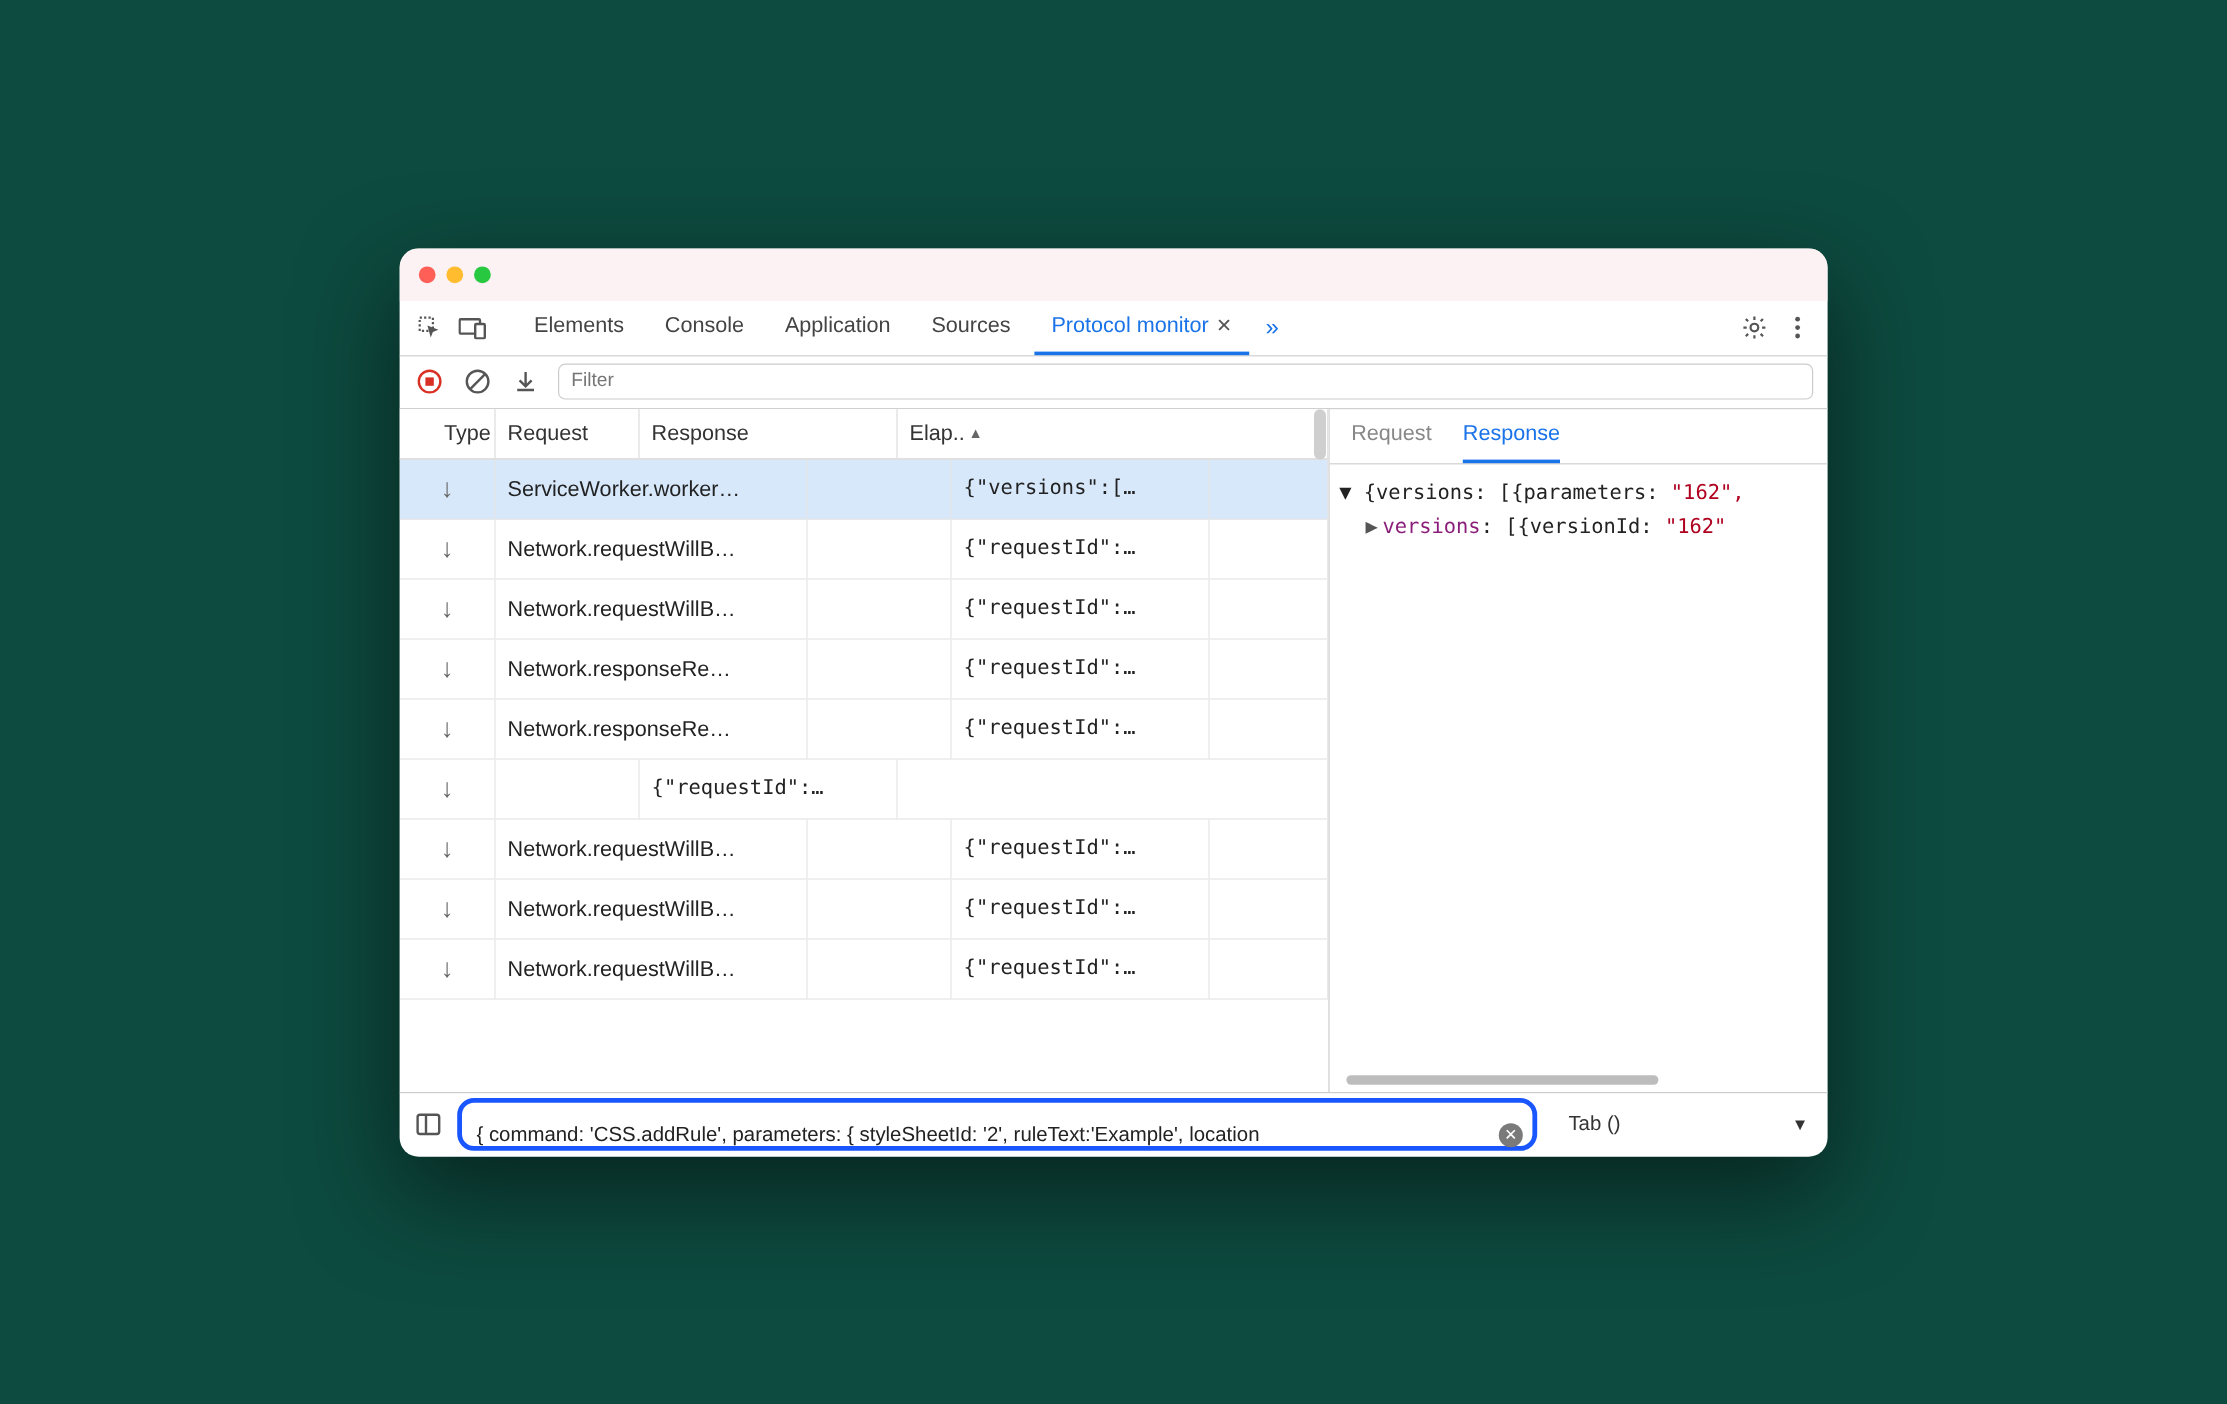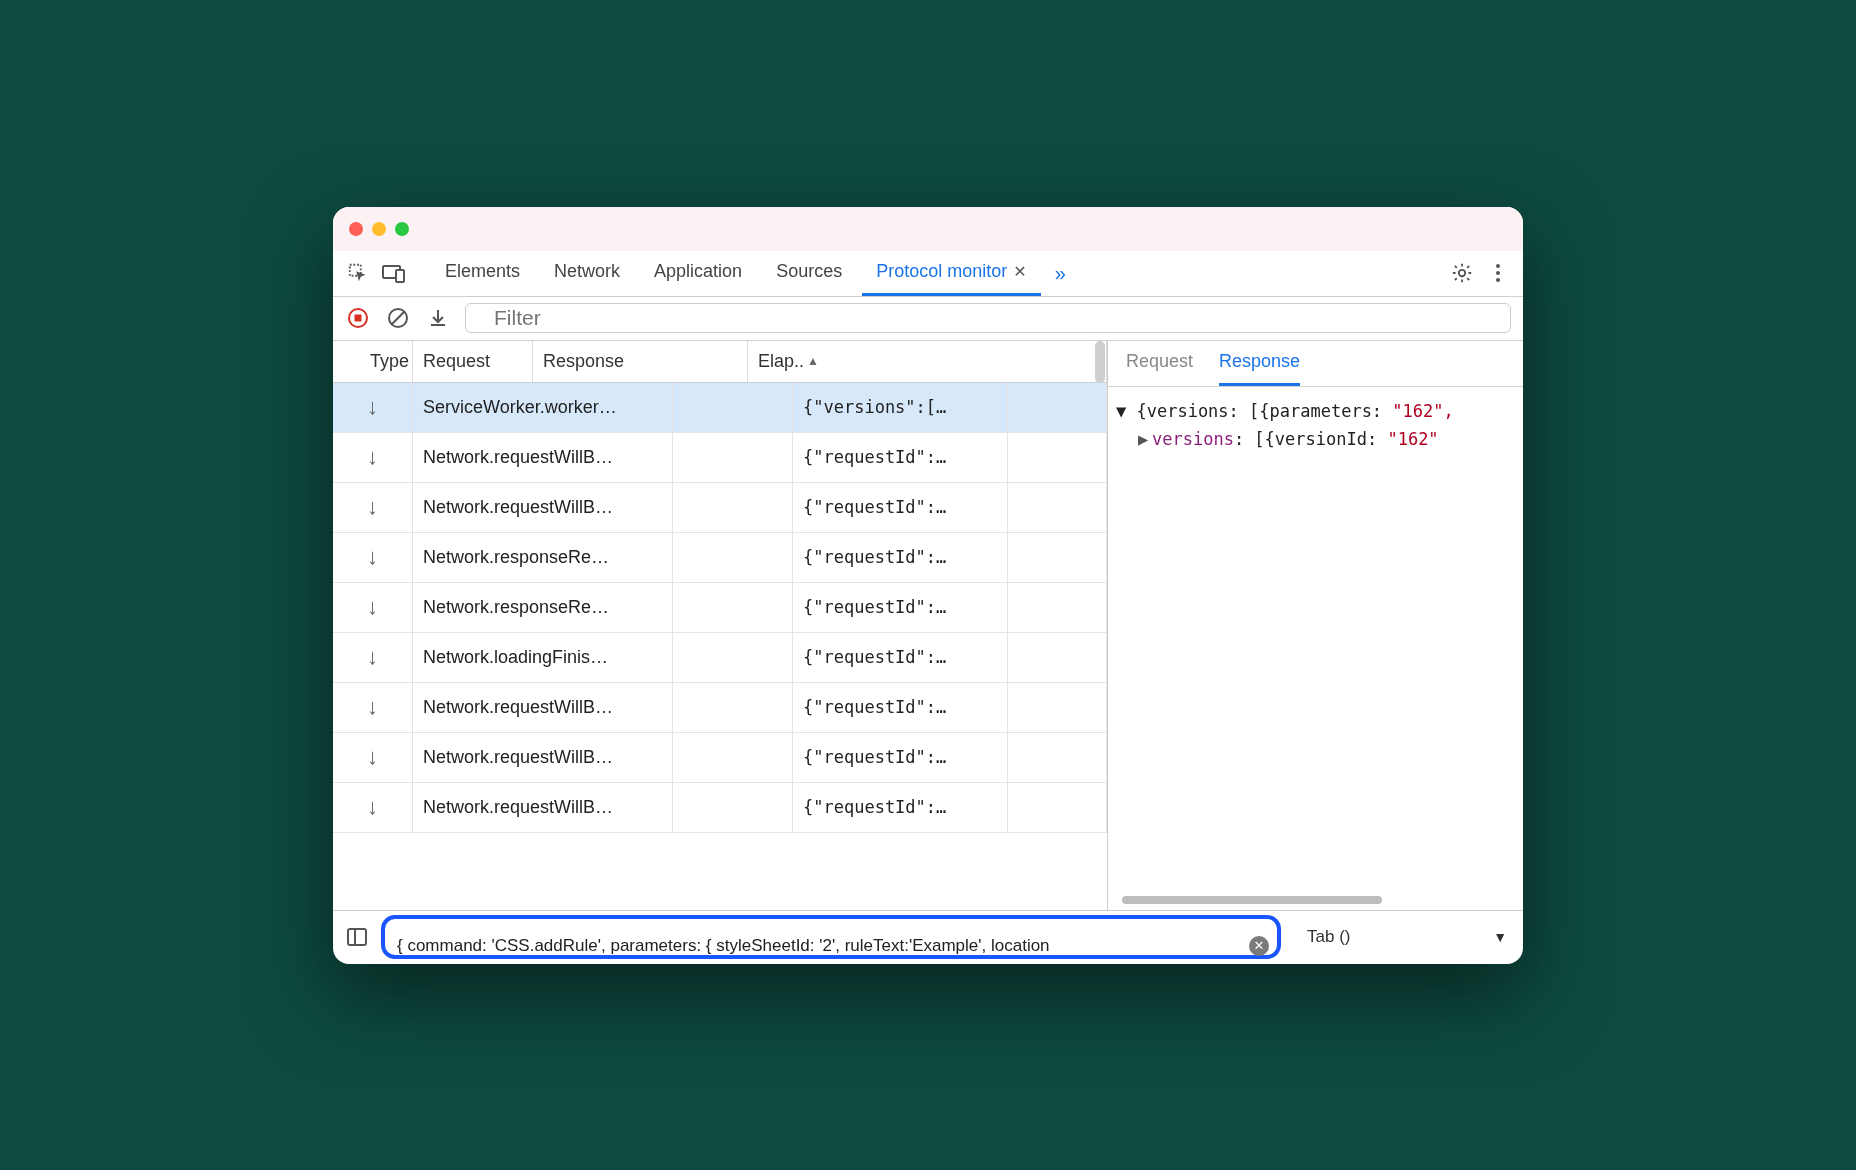--- a/index.html
+++ b/index.html
@@ -77,21 +77,21 @@
     padding: 0 12px;
     gap: 14px;
     border-bottom: 1px solid #d0d0d0;
   }
   .tb-btn {
     width: 26px; height: 26px; display:flex; align-items:center; justify-content:center;
     color:#555; cursor:pointer;
   }
   .filter-input {
     flex:1; height: 30px; border:1px solid #ccc; border-radius: 6px;
-    padding: 0 28px; font-size: 21px; color:#333;
+    padding: 0 10px; font-size: 16px; color:#333;
   }
   
   .main { flex:1; display:flex; min-height:0; }
   .left-panel { flex: 0 0 775px; display:flex; flex-direction:column; border-right:1px solid #ccc; min-height:0;}
   .right-panel { flex:1; display:flex; flex-direction:column; min-height:0;}
   
   .tbl-header {
     display:flex; height: 42px; align-items:center;
     border-bottom:1px solid #ccc; background:#fff;
   }
@@ -201,21 +201,21 @@
       <svg width="24" height="20" viewBox="0 0 24 20" fill="none" stroke="currentColor" stroke-width="2">
         <rect x="1" y="3" width="17" height="12" rx="1"></rect>
         <rect x="14" y="7" width="8" height="12" rx="1" fill="#fff"></rect>
       </svg>
     </div>
     <div style="width:10px"></div>
     <div class="tab">
         <span>Elements</span>
       </div>
     <div class="tab">
-        <span>Network</span>
+        <span>Console</span>
       </div>
     <div class="tab">
         <span>Application</span>
       </div>
     <div class="tab">
         <span>Sources</span>
       </div>
     <div class="tab active">
       <span>Protocol monitor</span>
       <span class="close-x">✕</span>
@@ -314,21 +314,20 @@
             </div>
             <div class="cell col-method">Network.responseRe…</div>
             <div class="cell col-request"></div>
             <div class="cell col-response mono">{"requestId":…</div>
             <div class="cell col-elapsed"></div>
           </div>
           <div class="row">
             <div class="cell col-type" style="justify-content:center">
               <span class="type-arrow">↓</span>
             </div>
-            <div class="cell col-method">Network.loadingFinis…</div>
             <div class="cell col-request"></div>
             <div class="cell col-response mono">{"requestId":…</div>
             <div class="cell col-elapsed"></div>
           </div>
           <div class="row">
             <div class="cell col-type" style="justify-content:center">
               <span class="type-arrow">↓</span>
             </div>
             <div class="cell col-method">Network.requestWillB…</div>
             <div class="cell col-request"></div>

